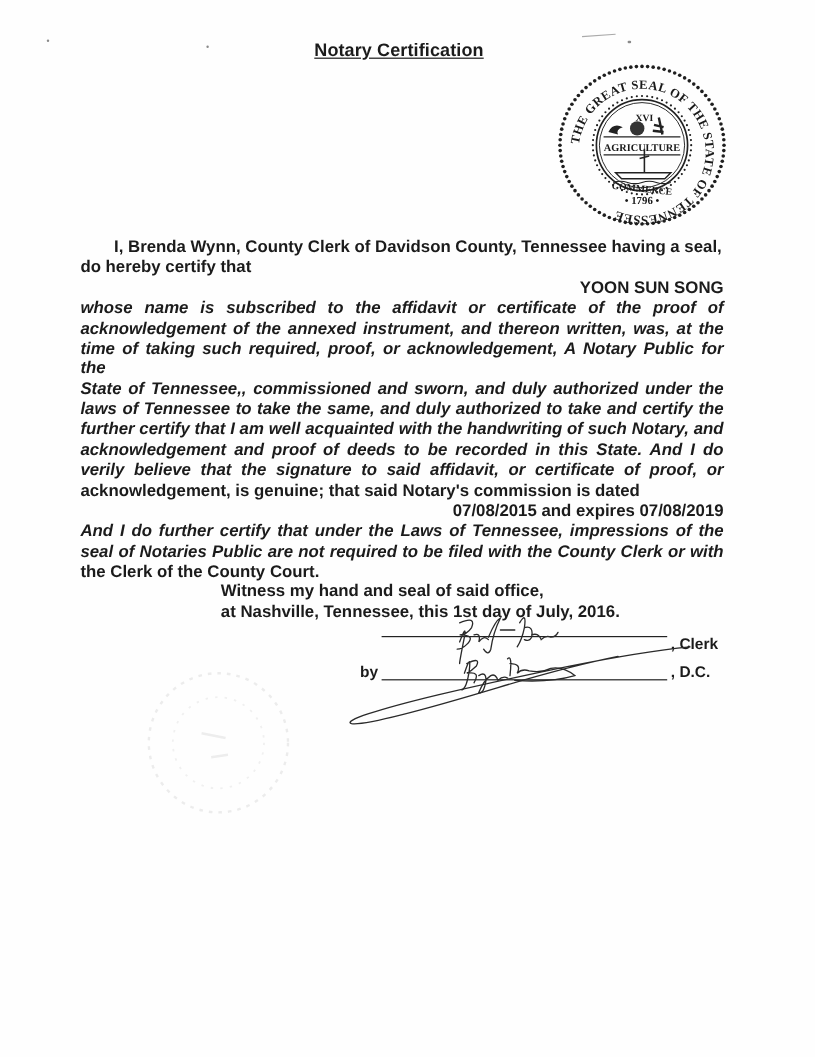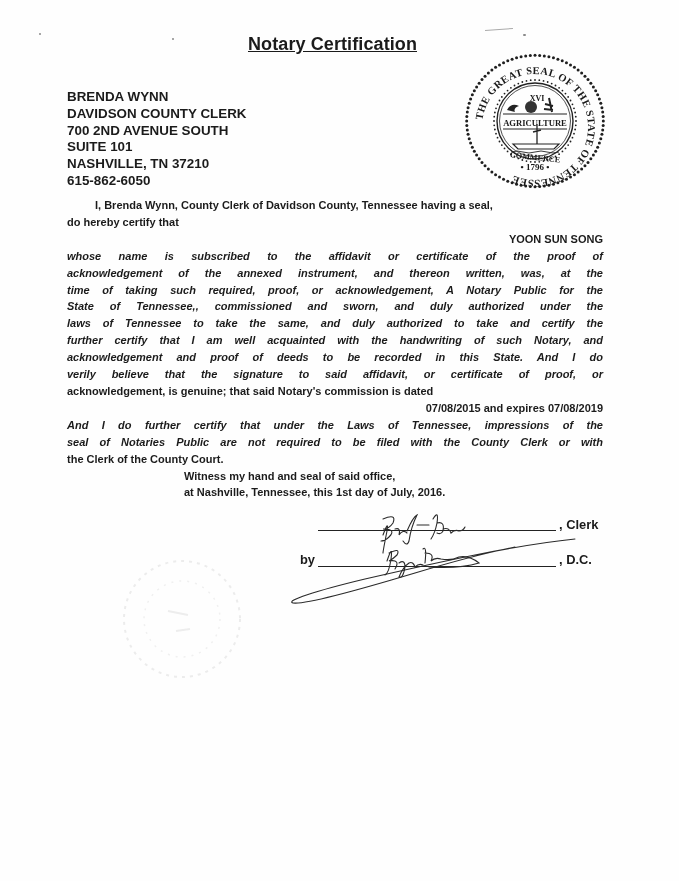--- a/index.html
+++ b/index.html
@@ -1,25 +1,25 @@
 <!DOCTYPE html>
 <html><head>
 <meta charset="utf-8">
 <style>
   html, body { margin:0; padding:0; background:#fff; }
   body { width:679px; height:881px; position:relative; overflow:hidden;
          font-family:"Liberation Sans", sans-serif; color:#1b1b1b; }
   .page { position:absolute; left:0; top:0; width:679px; height:881px; background:#fefefe; }
   .title { position:absolute; top:34px; left:0; width:679px; text-align:center;
-           font-size:18px; font-weight:bold; text-decoration:underline; letter-spacing:0.1px; }
+           font-size:15px; font-weight:bold; text-decoration:underline; letter-spacing:0.1px; }
   .title span { position:relative; left:-7px; }
   .addr { position:absolute; left:67px; top:89px; font-size:13.4px; font-weight:bold; line-height:16.8px; }
   .addr div { white-space:nowrap; }
   .seal { position:absolute; left:459px; top:52px; width:152px; height:138px; }
-  .body { position:absolute; left:67px; top:197px; width:536px; font-size:11px; font-weight:bold;
+  .body { position:absolute; left:67px; top:197px; width:536px; font-size:14px; font-weight:bold;
           line-height:16.9px; }
   .body p { margin:0; }
   .just-full { text-align:justify; text-align-last:justify;font-style:italic; }
   .indent { text-indent:28px; }
   .center { text-align:right; }
   .witness { padding-left:117px; }
   .sigblock { position:absolute; left:300px; top:512px; width:320px; font-size:12.9px; font-weight:bold; }
   .sigline { position:absolute; left:18px; width:238px; border-bottom:1px solid #222; height:1px; }
   .lbl { position:absolute; white-space:nowrap; }
   .sigsvg { position:absolute; left:285px; top:505px; width:340px; height:105px; }
@@ -31,28 +31,20 @@
 
 <div class="page">
 
   <div class="mark" style="left:39px;top:33px;width:2px;height:2px;"></div>
   <div class="mark" style="left:172px;top:38px;width:2px;height:2px;"></div>
   <div class="mark" style="left:523px;top:34px;width:3px;height:2px;"></div>
   <div style="position:absolute;left:485px;top:29px;width:28px;height:1px;background:#aaa;transform:rotate(-4deg);"></div>
 
   <div class="title"><span>Notary Certification</span></div>
 
-  <div class="addr">
-    <div>BRENDA WYNN</div>
-    <div>DAVIDSON COUNTY CLERK</div>
-    <div>700 2ND AVENUE SOUTH</div>
-    <div>SUITE 101</div>
-    <div>NASHVILLE, TN 37210</div>
-    <div>615-862-6050</div>
-  </div>
 
   <svg class="seal" viewBox="0 0 152 138">
     <defs>
       <path id="sealArc" d="M 23 75 A 53 53 0 1 1 129 75 A 53 53 0 0 1 23 75"></path>
     </defs>
     <g id="dots">
         <circle cx="144.34" cy="69" r="1.5" fill="#1f1f1f"></circle>
         <circle cx="144.18068368648144" cy="73.4807968615243" r="1.5" fill="#1f1f1f"></circle>
         <circle cx="143.70347755212282" cy="77.94070217965955" r="1.5" fill="#1f1f1f"></circle>
         <circle cx="142.91060655220994" cy="82.35892181703593" r="1.5" fill="#1f1f1f"></circle>
@@ -242,21 +234,21 @@
     <p class="center">07/08/2015 and expires 07/08/2019</p>
     <p class="just-full">And I do further certify that under the Laws of Tennessee, impressions of the</p>
     <p class="just-full">seal of Notaries Public are not required to be filed with the County Clerk or with</p>
     <p>the Clerk of the County Court.</p>
     <p class="witness">Witness my hand and seal of said office,</p>
     <p class="witness">at Nashville, Tennessee, this 1st day of July, 2016.</p>
   </div>
 
   <div class="sigblock">
     <div class="sigline" style="top:17px;"></div>
-    <div class="lbl" style="left:259px;top:5px;">, Clerk</div>
+    <div class="lbl" style="left:259px;top:17px;">, Clerk</div>
     <div class="lbl" style="left:0px;top:40px;">by</div>
     <div class="sigline" style="top:53px;"></div>
     <div class="lbl" style="left:259px;top:40px;">, D.C.</div>
   </div>
 
   <svg class="sigsvg" viewBox="0 0 340 105">
     <g fill="none" stroke="#2a2a2a" stroke-width="1.1" stroke-linecap="round">
       <path d="M98 30 q6 -16 4 -4 q-4 20 -4 22 M98 14 q14 -6 10 4 q-4 6 -10 6 q14 0 6 8 q-4 4 -8 4 M110 24 q6 -2 4 6 q4 -6 8 -2 M122 26 q6 -14 10 -16 q-6 12 -8 26 q-2 6 -6 0 M132 20 l12 0 M148 14 q6 -10 4 4 q-2 10 -6 16 M152 18 q8 -2 6 8 q-2 4 -6 2 M158 24 q6 -2 8 4 q4 -4 8 -2 q4 0 6 -4"></path>
       <path d="M102 56 q6 -18 4 -2 q-2 14 -6 16 M104 48 q12 -6 8 2 q-4 4 -8 6 q12 -2 6 8 M114 58 q6 -4 6 4 q-2 12 -6 10 q4 -10 10 -14 q4 -2 6 4 q4 -4 8 -2 M138 44 q4 -4 2 14 M140 48 q10 0 6 8 q4 -4 10 -2 q10 2 18 -2 q10 -2 20 6 q-20 6 -50 4"></path>
       <path d="M290 34 C 230 40, 150 58, 80 74 C 30 86, 0 96, 8 98 C 20 100, 90 80, 130 68 C 170 56, 200 48, 230 42"></path>

